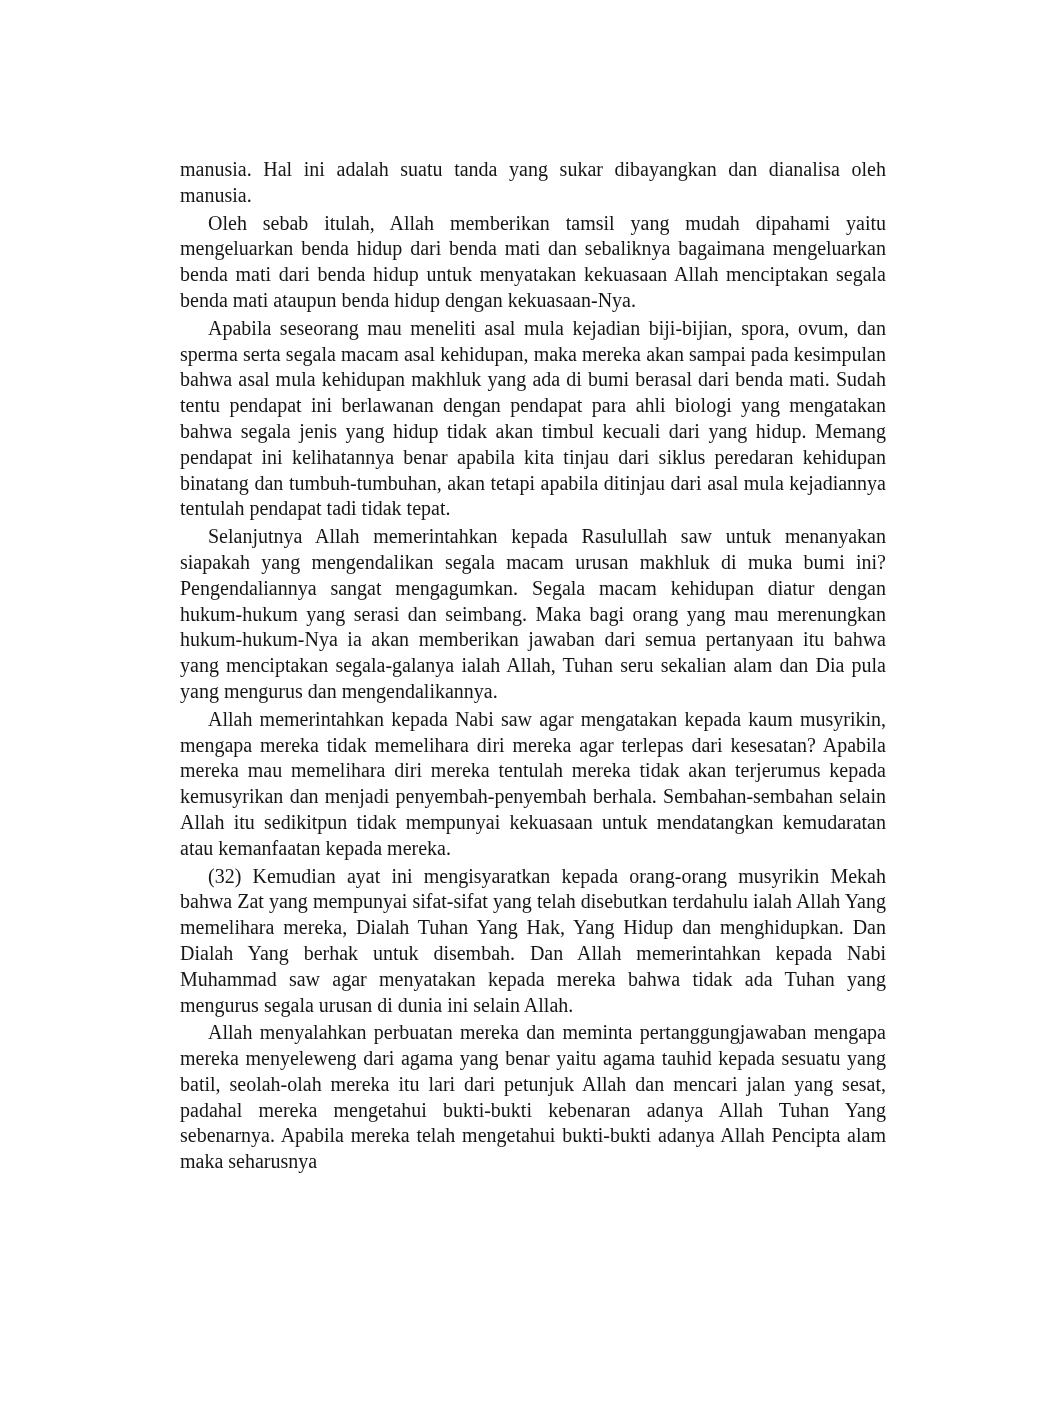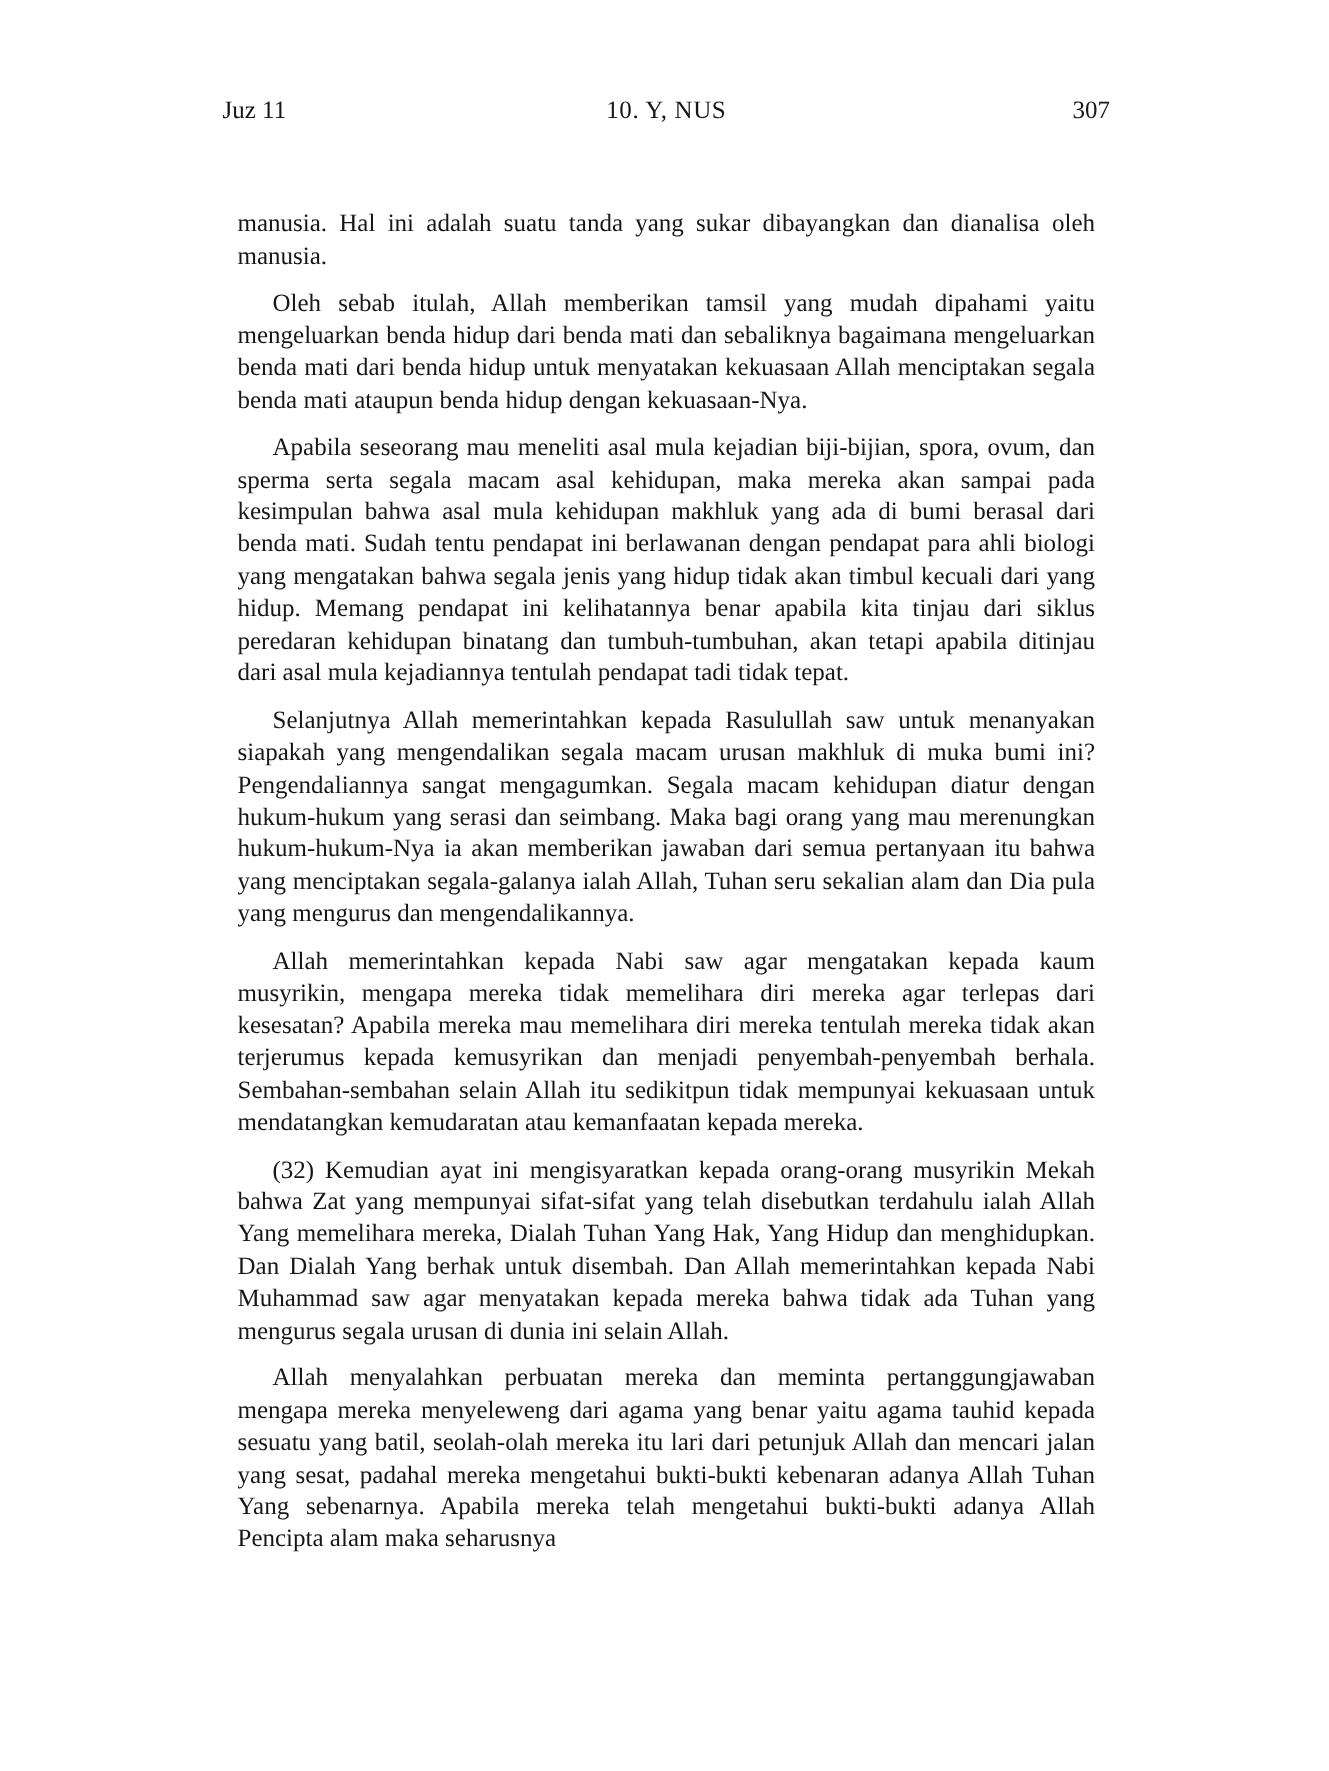--- a/index.html
+++ b/index.html
@@ -31,38 +31,33 @@
   .header .h-right { flex: 1; text-align: right; }
   .body-text {
     position: absolute;
     left: 178px;
     top: 155px;
     width: 710px;
     font-size: 20px;
     line-height: 25.8px;
   }
   .body-text p {
-    margin: 12px;
+    margin: 2px;
     text-align: justify;
     text-justify: inter-word;
   }
   .body-text p.indent {
     text-indent: 28px;
   }
 </style>
 </head>
 <body>
 
 <div class="page">
 
-  <div class="header">
-    <span class="h-left">Juz 11</span>
-    <span class="h-center">10. Y, NUS</span>
-    <span class="h-right">307</span>
-  </div>
 
   <div class="body-text">
     <p>manusia. Hal ini adalah suatu tanda yang sukar dibayangkan dan dianalisa oleh manusia.</p>
     <p class="indent">Oleh sebab itulah, Allah memberikan tamsil yang mudah dipahami yaitu mengeluarkan benda hidup dari benda mati dan sebaliknya bagaimana mengeluarkan benda mati dari benda hidup untuk menyatakan kekuasaan Allah menciptakan segala benda mati ataupun benda hidup dengan kekuasaan-Nya.</p>
     <p class="indent">Apabila seseorang mau meneliti asal mula kejadian biji-bijian, spora, ovum, dan sperma serta segala macam asal kehidupan, maka mereka akan sampai pada kesimpulan bahwa asal mula kehidupan makhluk yang ada di bumi berasal dari benda mati. Sudah tentu pendapat ini berlawanan dengan pendapat para ahli biologi yang mengatakan bahwa segala jenis yang hidup tidak akan timbul kecuali dari yang hidup. Memang pendapat ini kelihatannya benar apabila kita tinjau dari siklus peredaran kehidupan binatang dan tumbuh-tumbuhan, akan tetapi apabila ditinjau dari asal mula kejadiannya tentulah pendapat tadi tidak tepat.</p>
     <p class="indent">Selanjutnya Allah memerintahkan kepada Rasulullah saw untuk menanyakan siapakah yang mengendalikan segala macam urusan makhluk di muka bumi ini? Pengendaliannya sangat mengagumkan. Segala macam kehidupan diatur dengan hukum-hukum yang serasi dan seimbang. Maka bagi orang yang mau merenungkan hukum-hukum-Nya ia akan memberikan jawaban dari semua pertanyaan itu bahwa yang menciptakan segala-galanya ialah Allah, Tuhan seru sekalian alam dan Dia pula yang mengurus dan mengendalikannya.</p>
     <p class="indent">Allah memerintahkan kepada Nabi saw agar mengatakan kepada kaum musyrikin, mengapa mereka tidak memelihara diri mereka agar terlepas dari kesesatan? Apabila mereka mau memelihara diri mereka tentulah mereka tidak akan terjerumus kepada kemusyrikan dan menjadi penyembah-penyembah berhala. Sembahan-sembahan selain Allah itu sedikitpun tidak mempunyai kekuasaan untuk mendatangkan kemudaratan atau kemanfaatan kepada mereka.</p>
     <p class="indent">(32) Kemudian ayat ini mengisyaratkan kepada orang-orang musyrikin Mekah bahwa Zat yang mempunyai sifat-sifat yang telah disebutkan terdahulu ialah Allah Yang memelihara mereka, Dialah Tuhan Yang Hak, Yang Hidup dan menghidupkan. Dan Dialah Yang berhak untuk disembah. Dan Allah memerintahkan kepada Nabi Muhammad saw agar menyatakan kepada mereka bahwa tidak ada Tuhan yang mengurus segala urusan di dunia ini selain Allah.</p>
     <p class="indent">Allah menyalahkan perbuatan mereka dan meminta pertanggungjawaban mengapa mereka menyeleweng dari agama yang benar yaitu agama tauhid kepada sesuatu yang batil, seolah-olah mereka itu lari dari petunjuk Allah dan mencari jalan yang sesat, padahal mereka mengetahui bukti-bukti kebenaran adanya Allah Tuhan Yang sebenarnya. Apabila mereka telah mengetahui bukti-bukti adanya Allah Pencipta alam maka seharusnya</p>
   </div>

